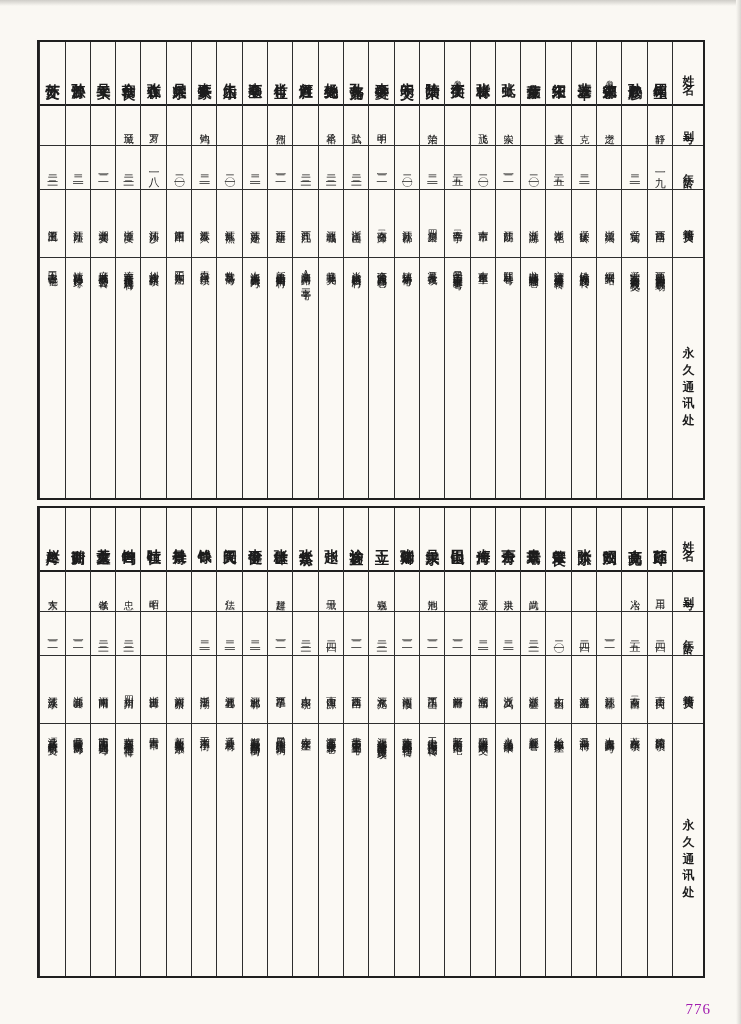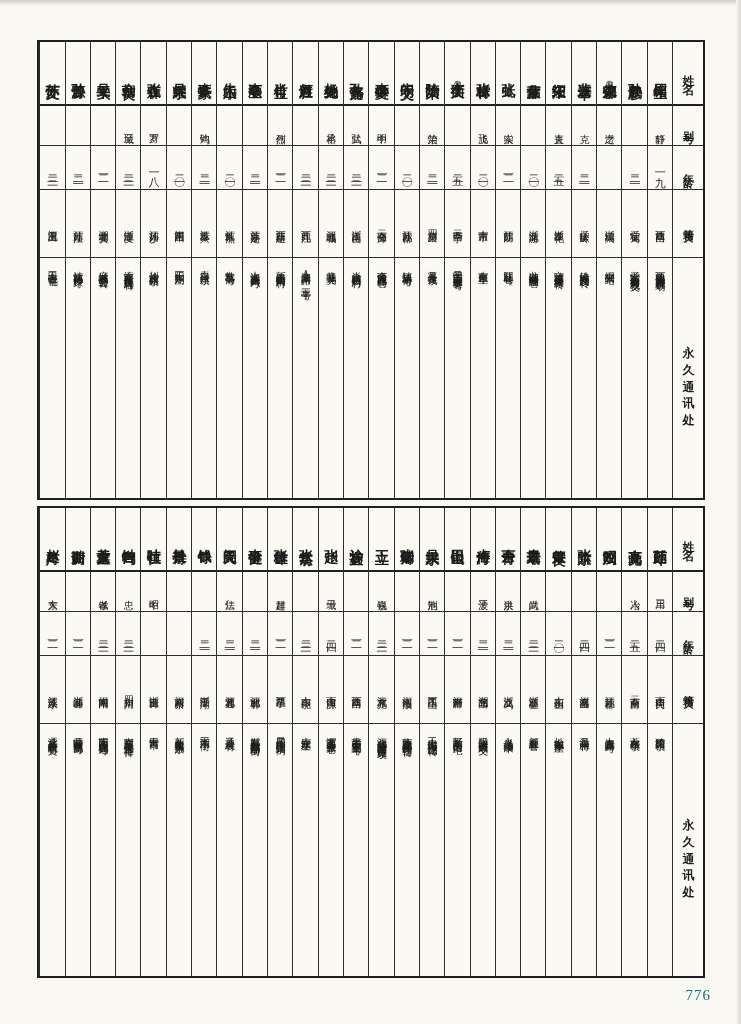--- a/index.html
+++ b/index.html
@@ -54,22 +54,22 @@
   .c-addr > span{letter-spacing:1px;}
   .header-col .cell{font-weight:700;font-size:12px;}
   .header-col .c-name > span{letter-spacing:0.7em;}
   .header-col .c-alias > span,
   .header-col .c-age > span,
   .header-col .c-native > span{letter-spacing:0.35em;font-size:11px;}
   .header-col .c-addr{align-items:center;padding-top:0;}
   .header-col .c-addr > span{letter-spacing:1.4em;font-size:12px;}
   .name-note{font-size:7px;letter-spacing:0;}
   .page-number{
-    position:absolute;right:30px;bottom:20px;
-    font-size:15px;letter-spacing:1px;color:#0f766e;
+    position:absolute;right:30px;bottom:6px;
+    font-size:15px;letter-spacing:1px;color:#a21caf;
   }
 </style>
 </head>
 <body>
 
 <div class="sheet">
   <div class="scan-edge-top"></div>
   <div class="scan-edge-right"></div>
 
   <div class="frame">

